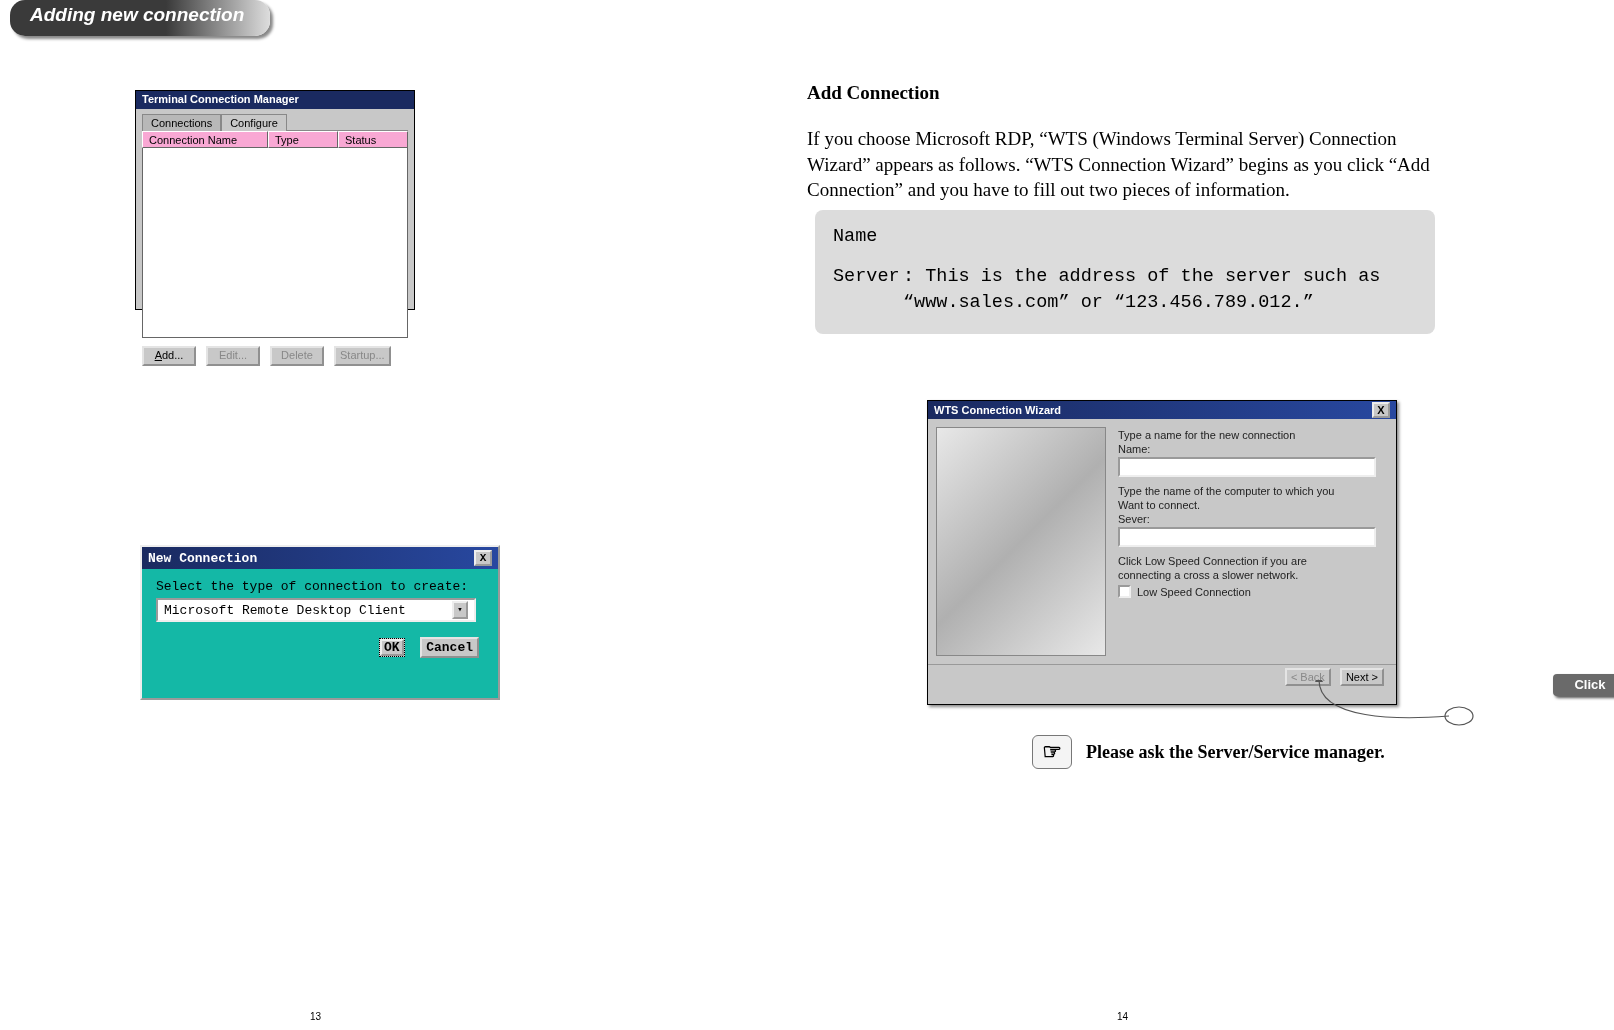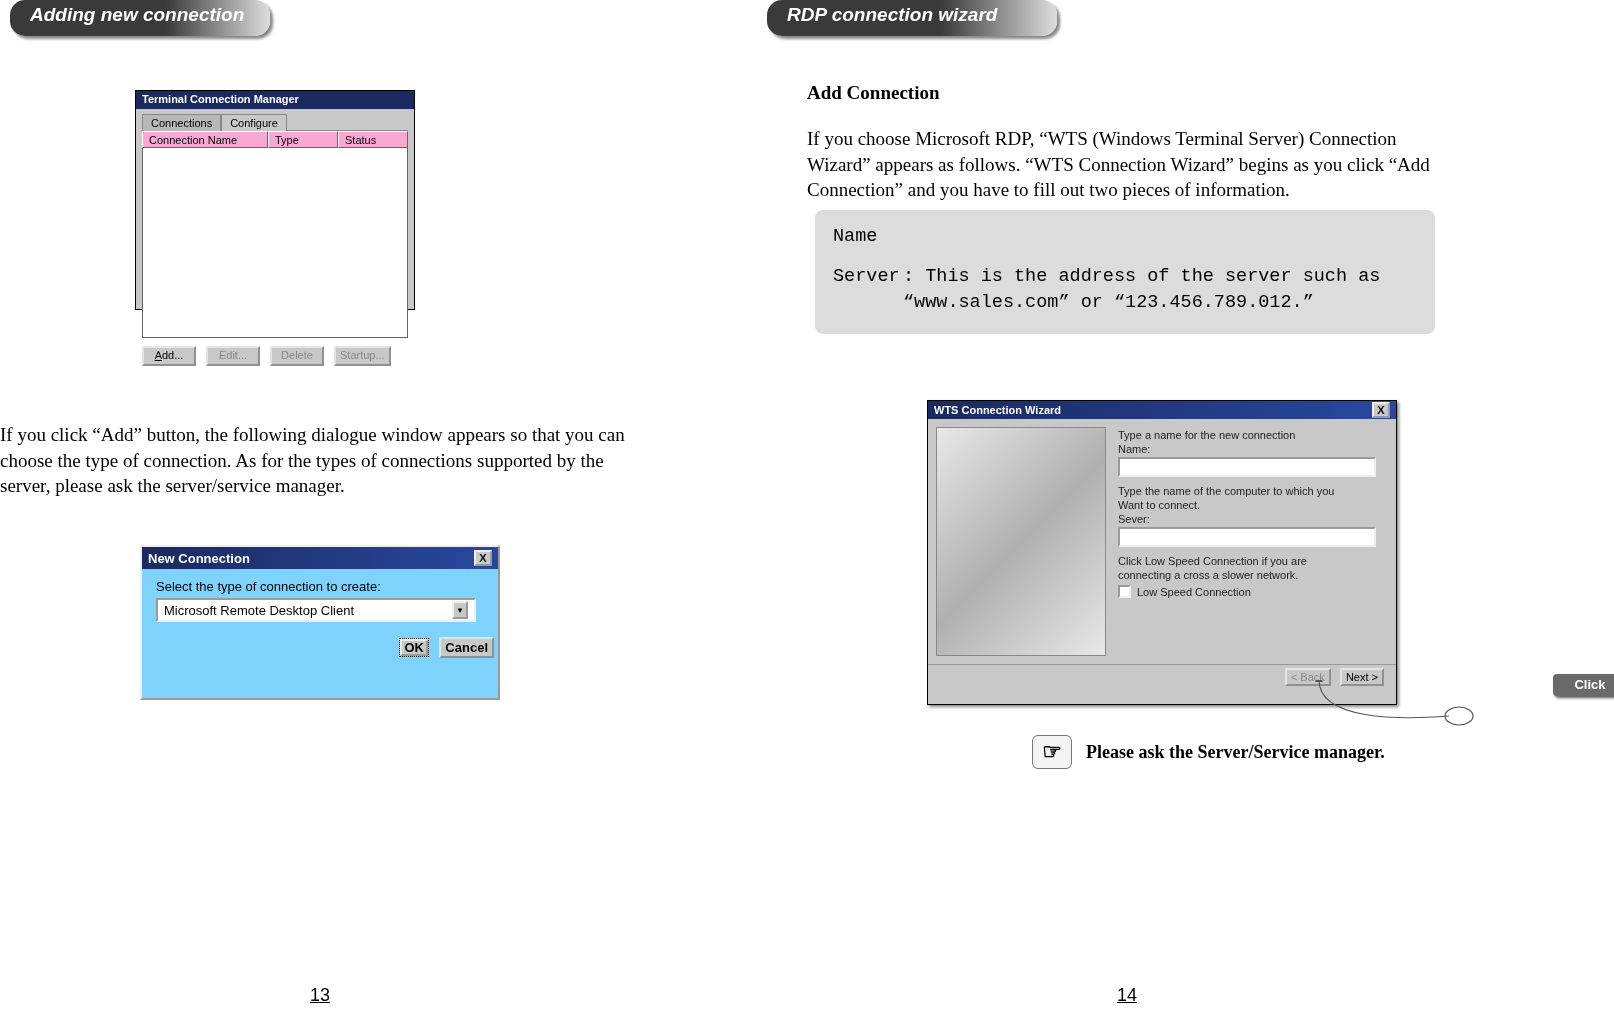--- a/index.html
+++ b/index.html
@@ -83,38 +83,38 @@
     background:#c8c8c8; border:2px outset #e4e4e4; text-align:center;
     padding:1px 4px; font-family:inherit;
   }
   .winbtn.disabled { color:#888; }
   .winbtn .u { text-decoration:underline; }
 
   
   .nc-window {
     position:absolute; left:140px; top:545px;
     width:360px; height:155px;
-    background:#7dd3fc; border:2px outset #eee;
-    font-family:Liberation Sans, sans-serif;
+    background:#14b8a6; border:2px outset #eee;
+    font-family:Liberation Mono, monospace;
   }
   .nc-title {
     height:22px; background:linear-gradient(to right,#1a2a60,#2848a0);
     color:#fff; font-weight:bold; font-size:13px; padding:3px 6px;
     display:flex; justify-content:space-between; align-items:center;
   }
   .nc-close { width:18px;height:16px;background:#c8c8c8;border:2px outset #eee;
               font-size:11px;text-align:center;line-height:12px;font-weight:bold;color:#000;}
   .nc-body { padding:10px 14px; font-size:13px; }
   .nc-select {
     width:320px;height:24px;border:2px inset #eee;background:#fff;padding:2px 6px;
     display:flex;justify-content:space-between;align-items:center;font-size:13px;margin-top:4px;
   }
   .nc-drop { width:16px;height:18px;border:2px outset #eee;background:#c8c8c8;
              font-size:9px;text-align:center;line-height:14px;}
-  .nc-btns { text-align:right; padding:6px 4px 10px 14px; }
+  .nc-btns { text-align:right; padding:6px 19px 10px 14px; }
   .nc-btns .winbtn { min-width:70px;height:24px;font-size:13px;font-weight:bold;margin-left:6px; }
   .nc-btns .winbtn.ok { border:1px dotted #000; outline:2px outset #eee; outline-offset:-3px;}
 
   
   .info-box {
     background:#dcdcdc; border-radius:8px;
     padding:14px 18px 18px 18px;
     font-size:18.5px; line-height:1.4;
     font-family:"Times New Roman",serif;
   }
@@ -170,21 +170,21 @@
     display:flex; align-items:center; gap:14px;
     font-family:"Times New Roman",serif; font-weight:bold; font-size:18px;
   }
   .hand-icon {
     width:40px;height:34px;border:1px solid #777;border-radius:6px;
     display:flex;align-items:center;justify-content:center;font-size:22px;
     background:#f4f4f4;
   }
 
   .page-num {
-    position:absolute; bottom:24px; font-size:18px; font-family:Arial,sans-serif;text-decoration:underline;
+    position:absolute; bottom:8px; font-size:10px; font-family:Arial,sans-serif;
   }
   .page-num.left  { left:310px; }
   .page-num.right { left:310px; }
 
   .para-left-1 { position:absolute; left:0; top:422px; width:640px; }
 
   .right-content { position:absolute; left:0; top:0; width:640px; }
   .right-heading  { position:absolute; left:0; top:82px; font-weight:bold; font-size:19px; }
   .right-para     { position:absolute; left:0; top:126px; width:640px; }
   .right-info     { position:absolute; left:8px; top:210px; width:620px;font-family:Liberation Mono, monospace; }
@@ -211,21 +211,20 @@
     </div>
     <div class="tcm-list-area"></div>
     <div class="tcm-buttons">
       <div class="winbtn"><span class="u">A</span><span>dd...</span></div>
       <div class="winbtn disabled">Edit...</div>
       <div class="winbtn disabled">Delete</div>
       <div class="winbtn disabled">Startup...</div>
     </div>
   </div>
 
-  <div class="body-text para-left-1">If you click “Add” button, the following dialogue window appears so that you can choose the type of connection. As for the types of connections supported by the server, please ask the server/service manager.</div>
 
   <div class="nc-window">
     <div class="nc-title">
       <span>New Connection</span>
       <span class="nc-close">X</span>
     </div>
     <div class="nc-body">
       <div>Select the type of connection to create:</div>
       <div class="nc-select">
         <span>Microsoft Remote Desktop Client</span>
@@ -236,21 +235,20 @@
       <span class="winbtn ok">OK</span>
       <span class="winbtn">Cancel</span>
     </div>
   </div>
 
   <div class="page-num left">13</div>
 </div>
 
 <div class="right-page">
 
-  <div class="section-pill right-pos" style="left:-40px">RDP connection wizard</div>
 
   <div class="right-content">
 
     <div class="right-heading">Add Connection</div>
 
     <div class="body-text right-para">If you choose Microsoft RDP, “WTS (Windows Terminal Server) Connection Wizard” appears as follows. “WTS Connection Wizard” begins as you click “Add Connection” and you have to fill out two pieces of information.</div>
 
     <div class="info-box right-info">
       <div class="info-row">
         <div class="info-label">Name</div>

